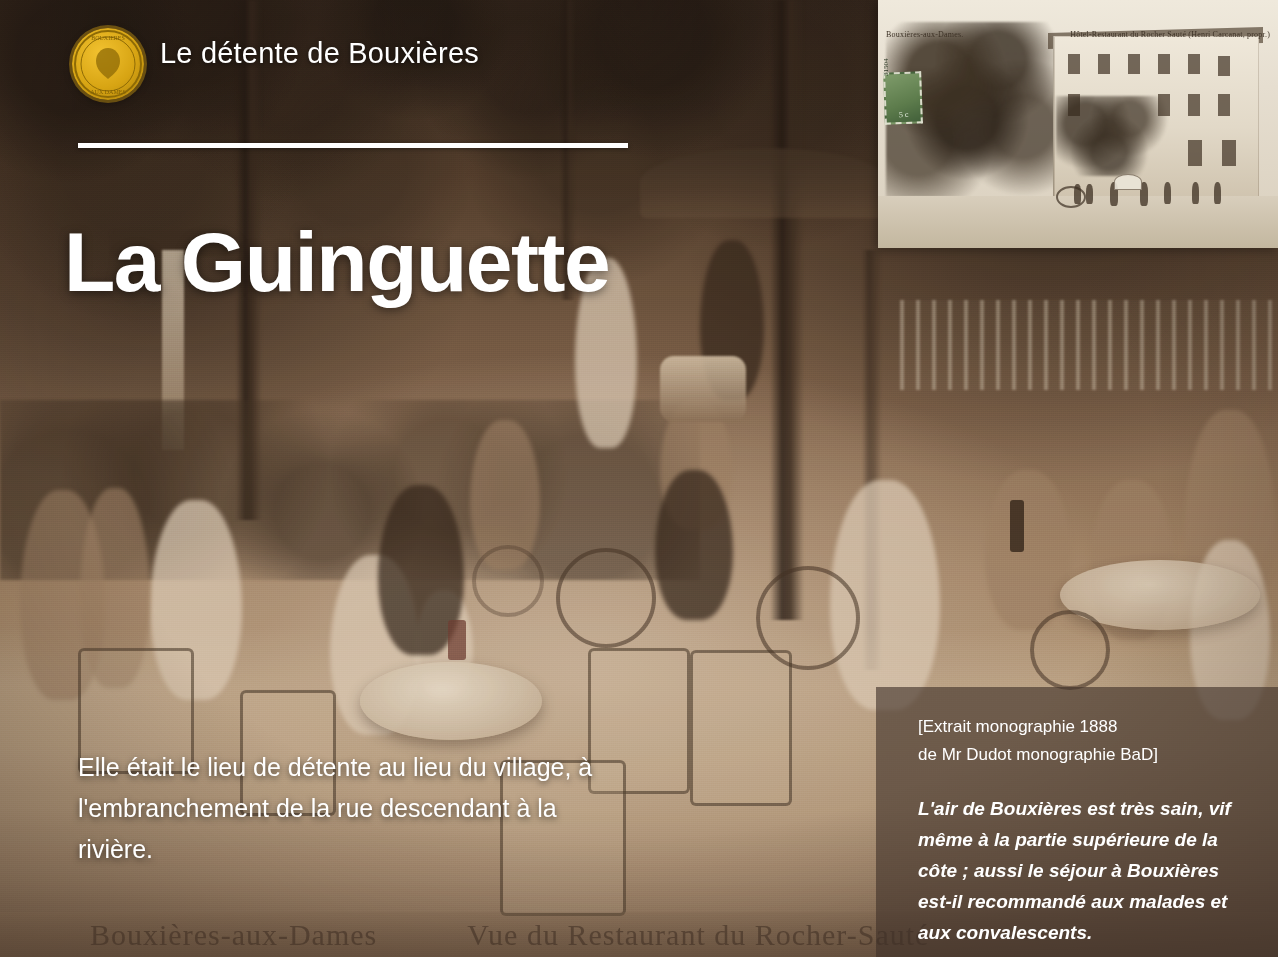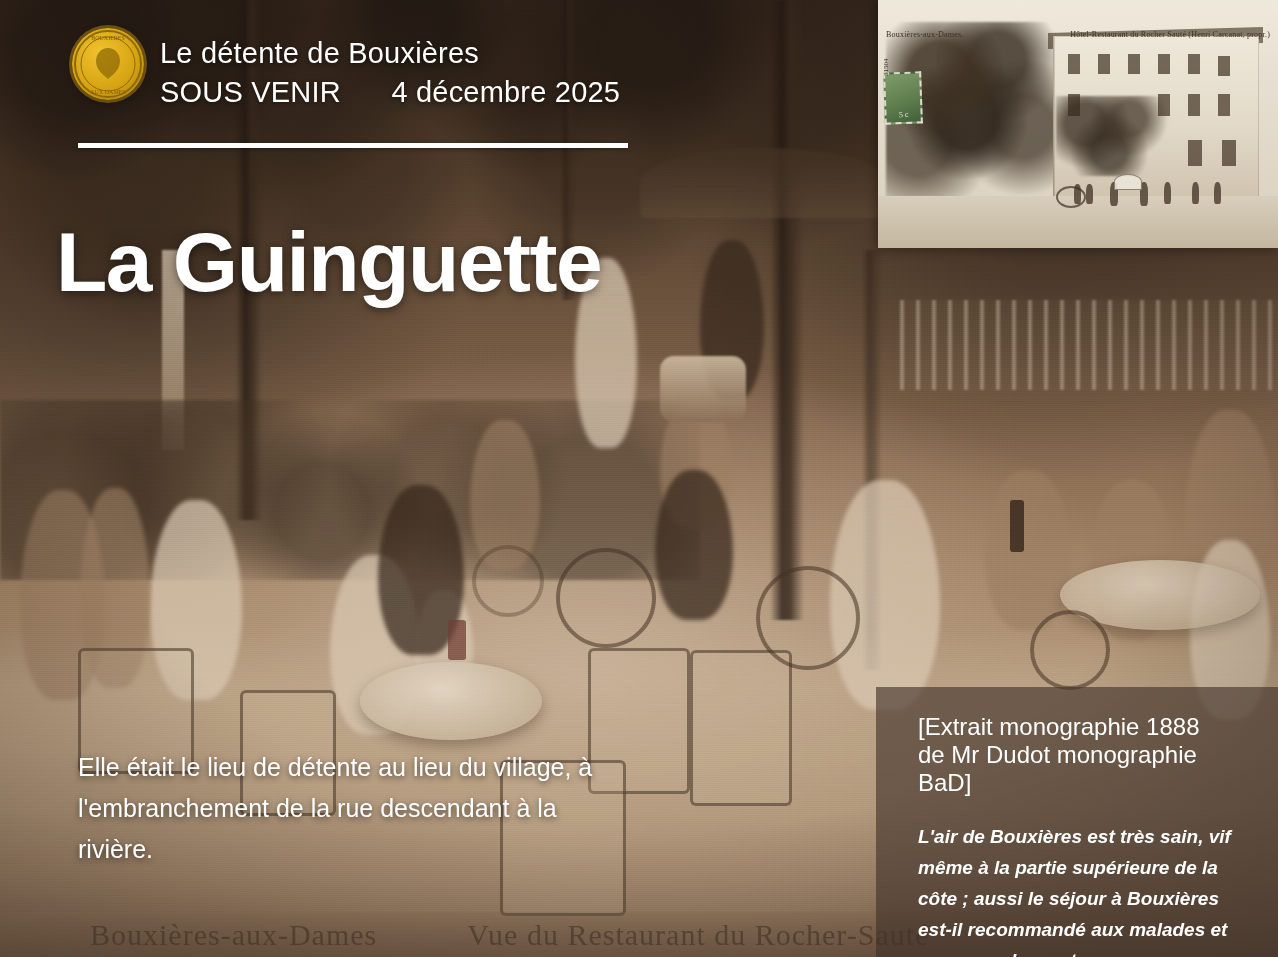--- a/index.html
+++ b/index.html
@@ -177,21 +177,21 @@
   .rule {
     position: absolute;
     left: 78px; top: 143px;
     width: 550px; height: 5px;
     background: #ffffff;
     box-shadow: 0 1px 4px rgba(0,0,0,0.4);
   }
 
   .title {
     position: absolute;
-    left: 56px; top: 158px;
+    left: 64px; top: 158px;
     color: #ffffff;
     font-size: 84px;
     font-weight: 700;
     letter-spacing: -1.5px;
     line-height: 96px;
     text-shadow: 0 2px 10px rgba(0,0,0,0.5);
   }
 
   
   .lead {
@@ -311,21 +311,21 @@
   .quote-panel {
     position: absolute;
     right: 0; bottom: 0;
     width: 402px; height: 270px;
     background: rgba(63,49,40,0.62);
     color: #ffffff;
     padding: 26px 30px 0 42px;
     box-sizing: border-box;
   }
   .quote-source {
-    font-size: 24px;
+    font-size: 17px;
     line-height: 28px;
     font-weight: 400;
   }
   .quote-body {
     margin-top: 24px;
     font-size: 19px;
     line-height: 31px;
     font-style: italic;
     font-weight: 700;
   }
@@ -398,25 +398,20 @@
       <circle cx="36" cy="36" r="33" fill="none" stroke="#8d6a06" stroke-width="2"></circle>
       <circle cx="36" cy="36" r="27" fill="none" stroke="#8d6a06" stroke-width="1"></circle>
       <path d="M36 20 c7 0 12 6 12 13 0 8-6 13-12 18-6-5-12-10-12-18 0-7 5-13 12-13z" fill="#8d6a06" opacity="0.75"></path>
       <text x="36" y="12" font-size="6" fill="#7d5e05" text-anchor="middle" font-family="Liberation Serif, serif">BOUXIERES</text>
       <text x="36" y="66" font-size="6" fill="#7d5e05" text-anchor="middle" font-family="Liberation Serif, serif">AUX DAMES</text>
     </svg>
   </div>
 
   <div class="head-lines">
     <div class="head-line1">Le détente de Bouxières</div>
-    <div class="head-line2">
-      <span>SOUS VENIR</span>
-      <span class="spacer"></span>
-      <span>4  décembre 2025</span>
-    </div>
   </div>
 
   <div class="rule"></div>
 
   <h1 class="title">La Guinguette</h1>
 
   <p class="lead">Elle était le lieu de détente au lieu du village, à l'embranchement de la rue descendant à la rivière.</p>
 
   <div class="inset">
     <div class="inset-sky"></div>

